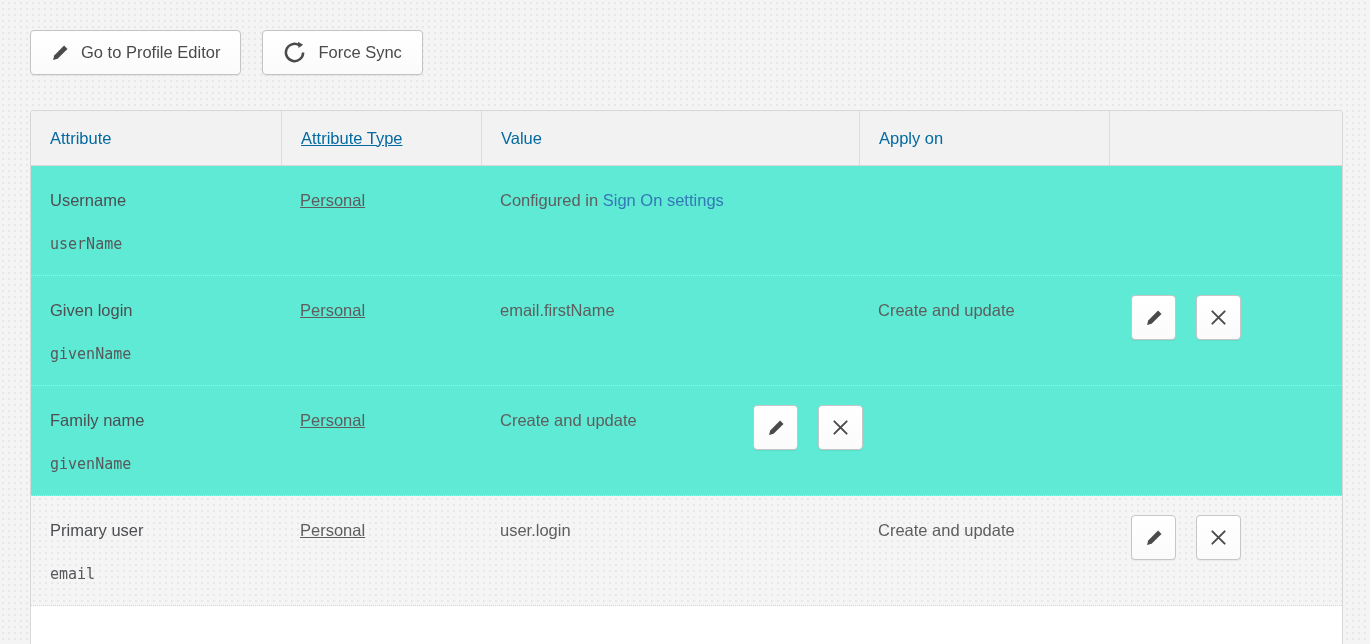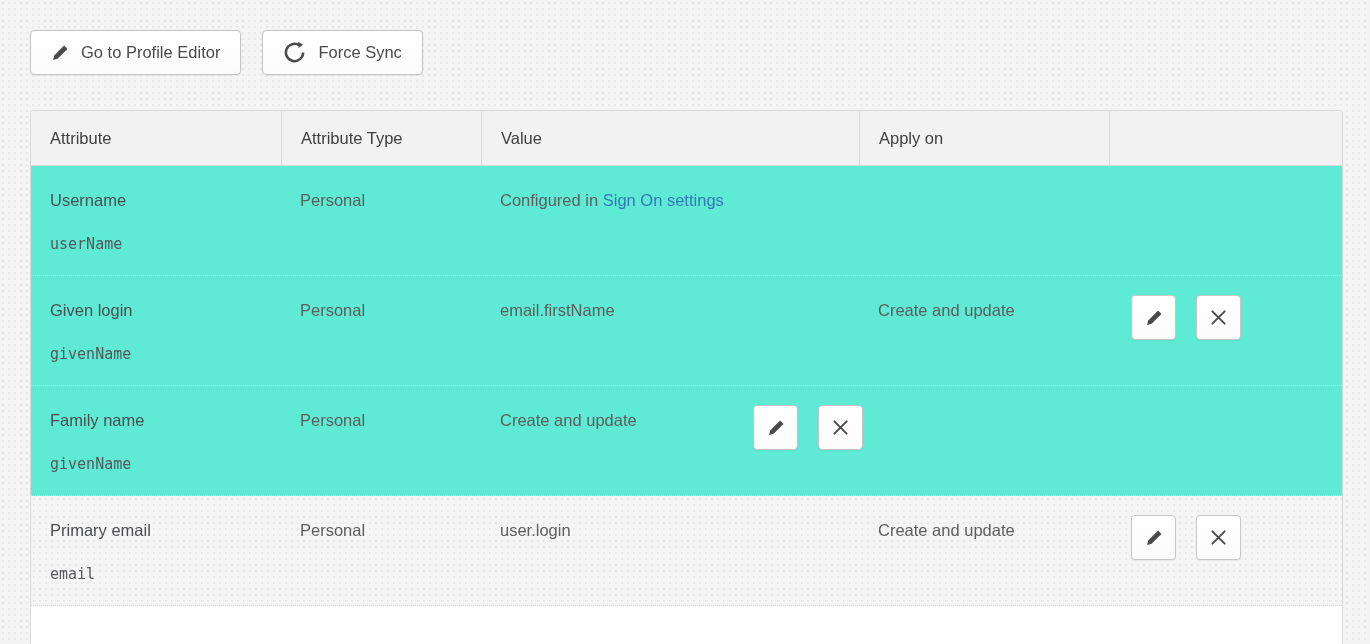--- a/index.html
+++ b/index.html
@@ -56,26 +56,26 @@
     height: 55px;
     background: #f2f2f2;
     border-bottom: 1px solid #d7d7d7;
     border-radius: 3px 3px 0 0;
   }
   .th {
     display: flex;
     align-items: center;
     padding-left: 19px;
     font-size: 16.5px;
-    color: #404040;
+    color: #0369a1;
   }
   .th + .th { border-left: 1px solid #dcdcdc; }
 
   .c1 { width: 250px; }
-  .c2 { width: 200px; }
+  .c2 { width: 200px; text-decoration: underline; }
   .c3 { width: 378px; }
   .c4 { width: 250px; }
   .c5 { flex: 1; }
 
   .tr {
     display: flex;
     height: 110px;
     border-bottom: 1px dotted #d5d5d5;
     background: #5eead4;
   }
@@ -227,21 +227,21 @@
           <svg width="17" height="17" viewBox="0 0 16 16">
             <path d="M2.2 2.2 L13.8 13.8 M13.8 2.2 L2.2 13.8" stroke="#4a4a4a" stroke-width="1.8" stroke-linecap="round" fill="none"></path>
           </svg>
         </span>
       </button>
     </div>
   </div>
 
   <div class="tr highlight">
     <div class="td c1">
-      <div class="attr-label">Primary email</div>
+      <div class="attr-label">Primary user</div>
       <div class="attr-code">email</div>
     </div>
     <div class="td c2">Personal</div>
     <div class="td c3">
       <span></span><span>user.login</span>
     </div>
     <div class="td c4">Create and update</div>
     <div class="c5 col-actions">
       <button class="icon-btn">
         <span>

